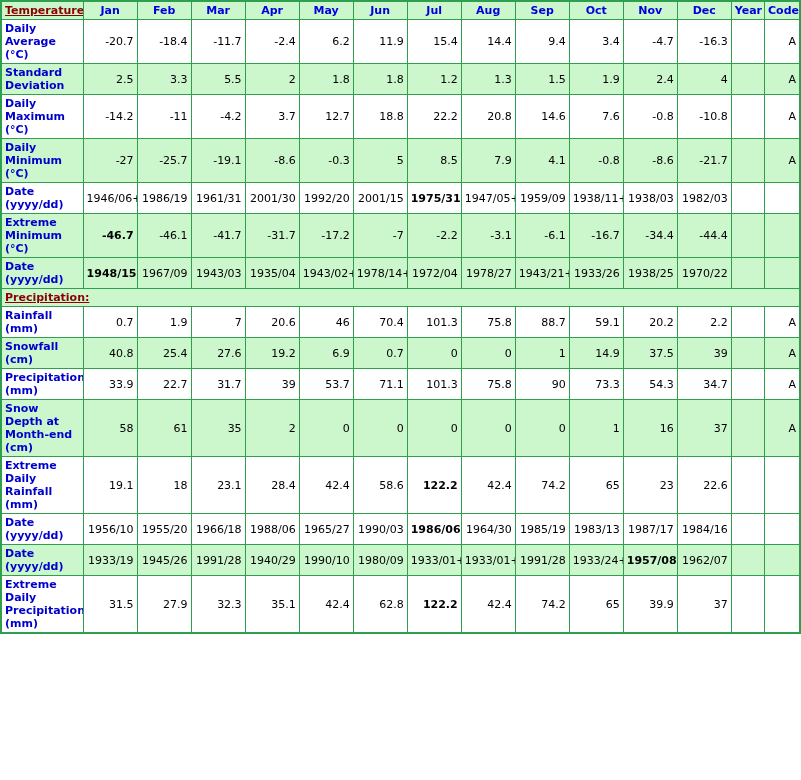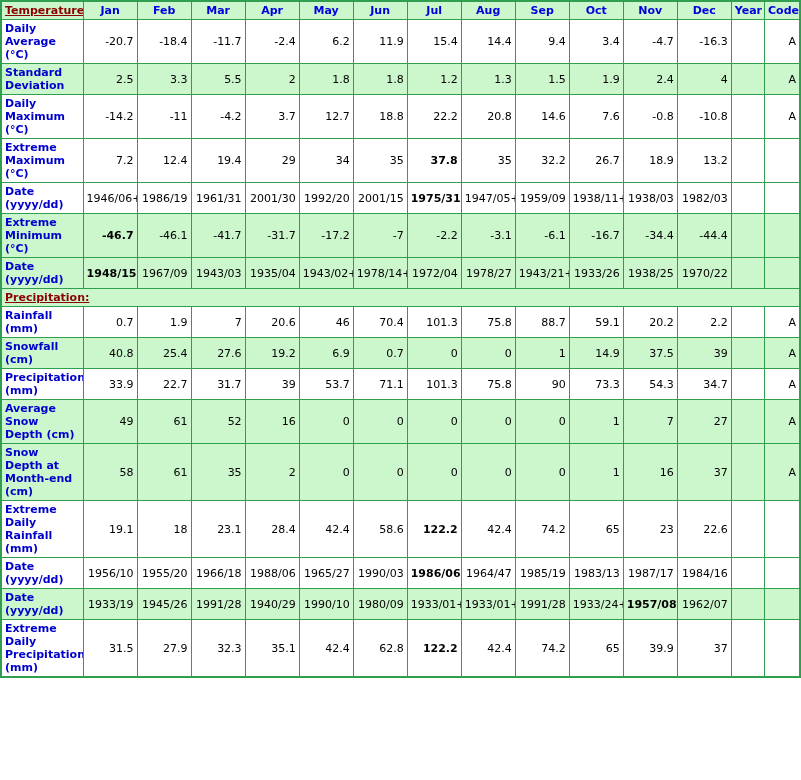--- a/index.html
+++ b/index.html
@@ -143,36 +143,36 @@
         <td class="val">18.8</td>
         <td class="val">22.2</td>
         <td class="val">20.8</td>
         <td class="val">14.6</td>
         <td class="val">7.6</td>
         <td class="val">-0.8</td>
         <td class="val">-10.8</td>
         <td class="val"></td>
         <td class="val">A</td>
       </tr>
-      <tr class="row-white">
-        <td class="rowlabel">Extreme Maximum (°C)</td>
-        <td class="val">7.2</td>
-        <td class="val">12.4</td>
-        <td class="val">19.4</td>
-        <td class="val">29</td>
-        <td class="val">34</td>
-        <td class="val">35</td>
-        <td class="val bold">37.8</td>
-        <td class="val">35</td>
-        <td class="val">32.2</td>
-        <td class="val">26.7</td>
-        <td class="val">18.9</td>
-        <td class="val">13.2</td>
-        <td class="val"></td>
-        <td class="val"></td>
+      <tr class="row-green">
+        <td class="rowlabel">Daily Minimum (°C)</td>
+        <td class="val">-27</td>
+        <td class="val">-25.7</td>
+        <td class="val">-19.1</td>
+        <td class="val">-8.6</td>
+        <td class="val">-0.3</td>
+        <td class="val">5</td>
+        <td class="val">8.5</td>
+        <td class="val">7.9</td>
+        <td class="val">4.1</td>
+        <td class="val">-0.8</td>
+        <td class="val">-8.6</td>
+        <td class="val">-21.7</td>
+        <td class="val"></td>
+        <td class="val">A</td>
       </tr>
       <tr class="row-white">
         <td class="rowlabel">Date (yyyy/dd)</td>
         <td class="val">1946/06+</td>
         <td class="val">1986/19</td>
         <td class="val">1961/31</td>
         <td class="val">2001/30</td>
         <td class="val">1992/20</td>
         <td class="val">2001/15</td>
         <td class="val bold">1975/31</td>
@@ -266,37 +266,20 @@
         <td class="val">101.3</td>
         <td class="val">75.8</td>
         <td class="val">90</td>
         <td class="val">73.3</td>
         <td class="val">54.3</td>
         <td class="val">34.7</td>
         <td class="val"></td>
         <td class="val">A</td>
       </tr>
       <tr class="row-green">
-        <td class="rowlabel">Average Snow Depth (cm)</td>
-        <td class="val">49</td>
-        <td class="val">61</td>
-        <td class="val">52</td>
-        <td class="val">16</td>
-        <td class="val">0</td>
-        <td class="val">0</td>
-        <td class="val">0</td>
-        <td class="val">0</td>
-        <td class="val">0</td>
-        <td class="val">1</td>
-        <td class="val">7</td>
-        <td class="val">27</td>
-        <td class="val"></td>
-        <td class="val">A</td>
-      </tr>
-      <tr class="row-green">
         <td class="rowlabel">Snow Depth at Month-end (cm)</td>
         <td class="val">58</td>
         <td class="val">61</td>
         <td class="val">35</td>
         <td class="val">2</td>
         <td class="val">0</td>
         <td class="val">0</td>
         <td class="val">0</td>
         <td class="val">0</td>
         <td class="val">0</td>
@@ -325,21 +308,21 @@
       </tr>
       <tr class="row-white">
         <td class="rowlabel">Date (yyyy/dd)</td>
         <td class="val">1956/10</td>
         <td class="val">1955/20</td>
         <td class="val">1966/18</td>
         <td class="val">1988/06</td>
         <td class="val">1965/27</td>
         <td class="val">1990/03</td>
         <td class="val bold">1986/06</td>
-        <td class="val">1964/47</td>
+        <td class="val">1964/30</td>
         <td class="val">1985/19</td>
         <td class="val">1983/13</td>
         <td class="val">1987/17</td>
         <td class="val">1984/16</td>
         <td class="val"></td>
         <td class="val"></td>
       </tr>
       <tr class="row-green">
         <td class="rowlabel">Date (yyyy/dd)</td>
         <td class="val">1933/19</td>

